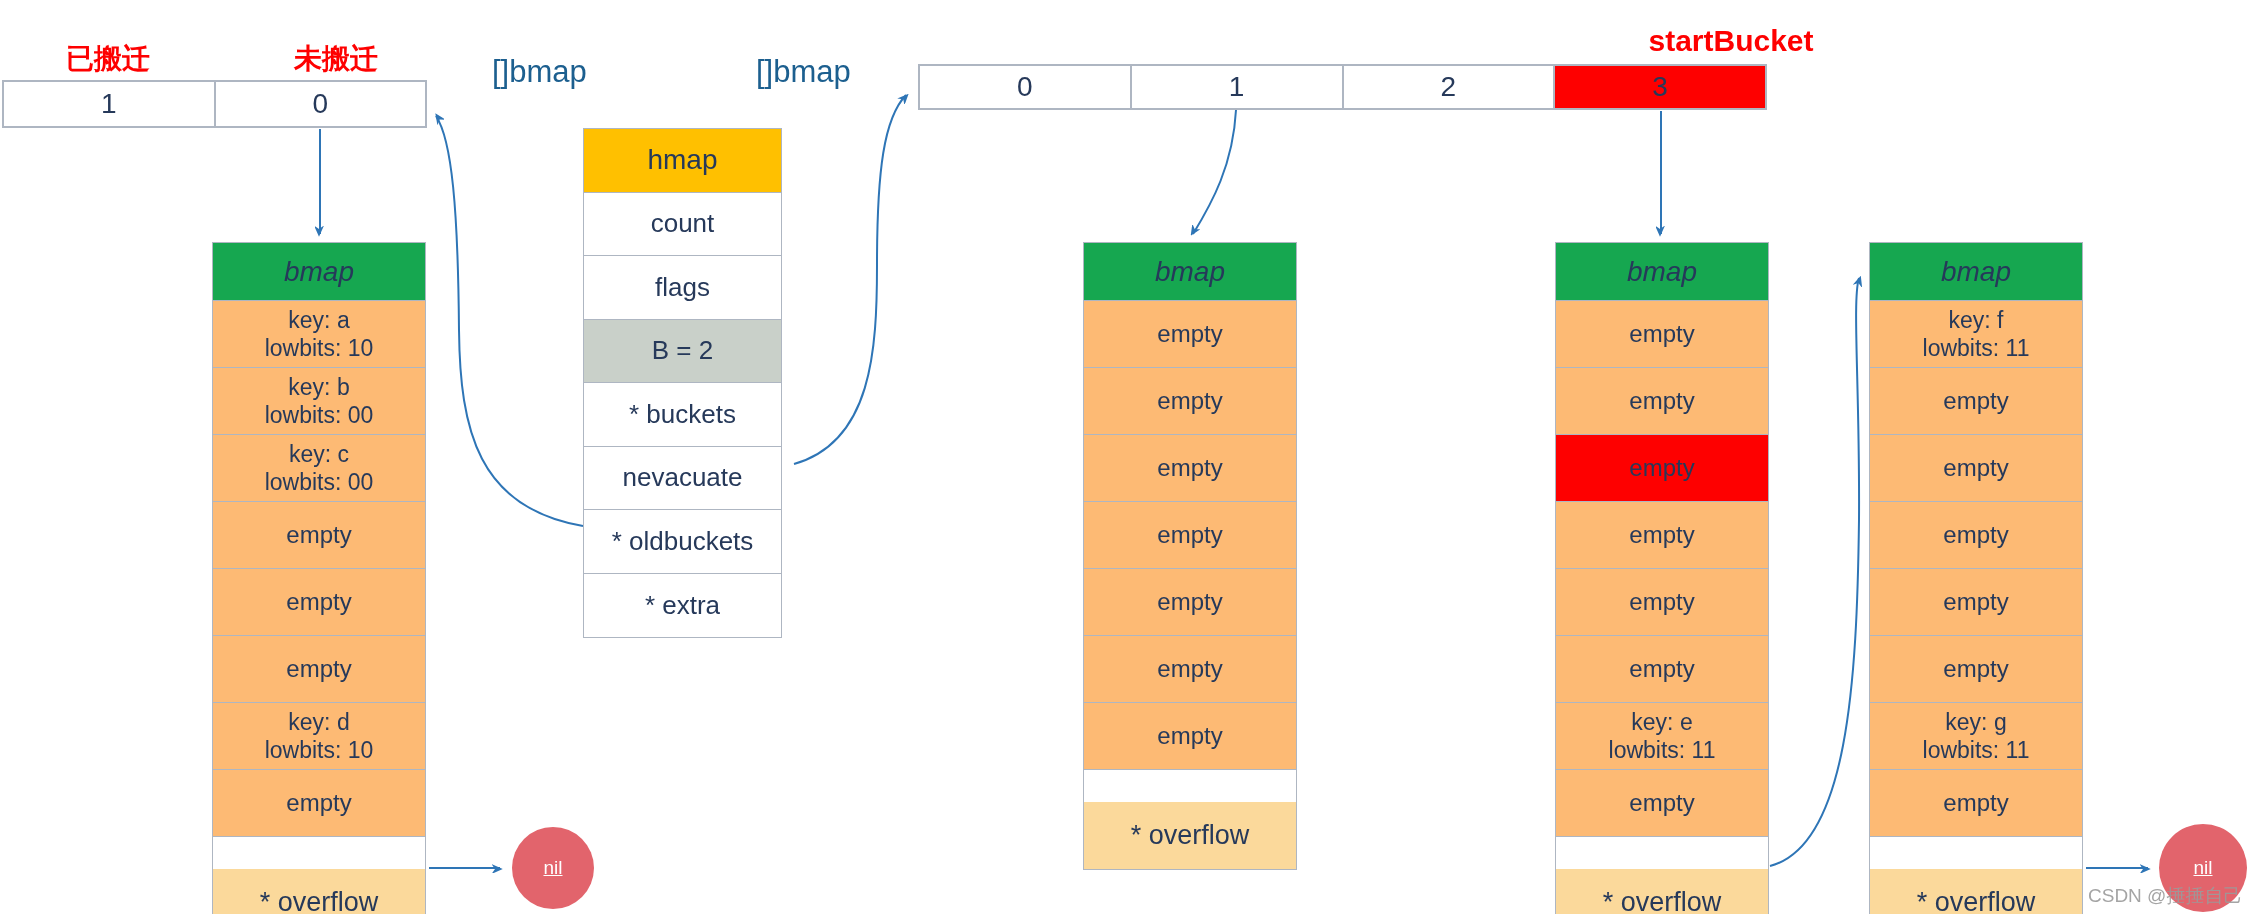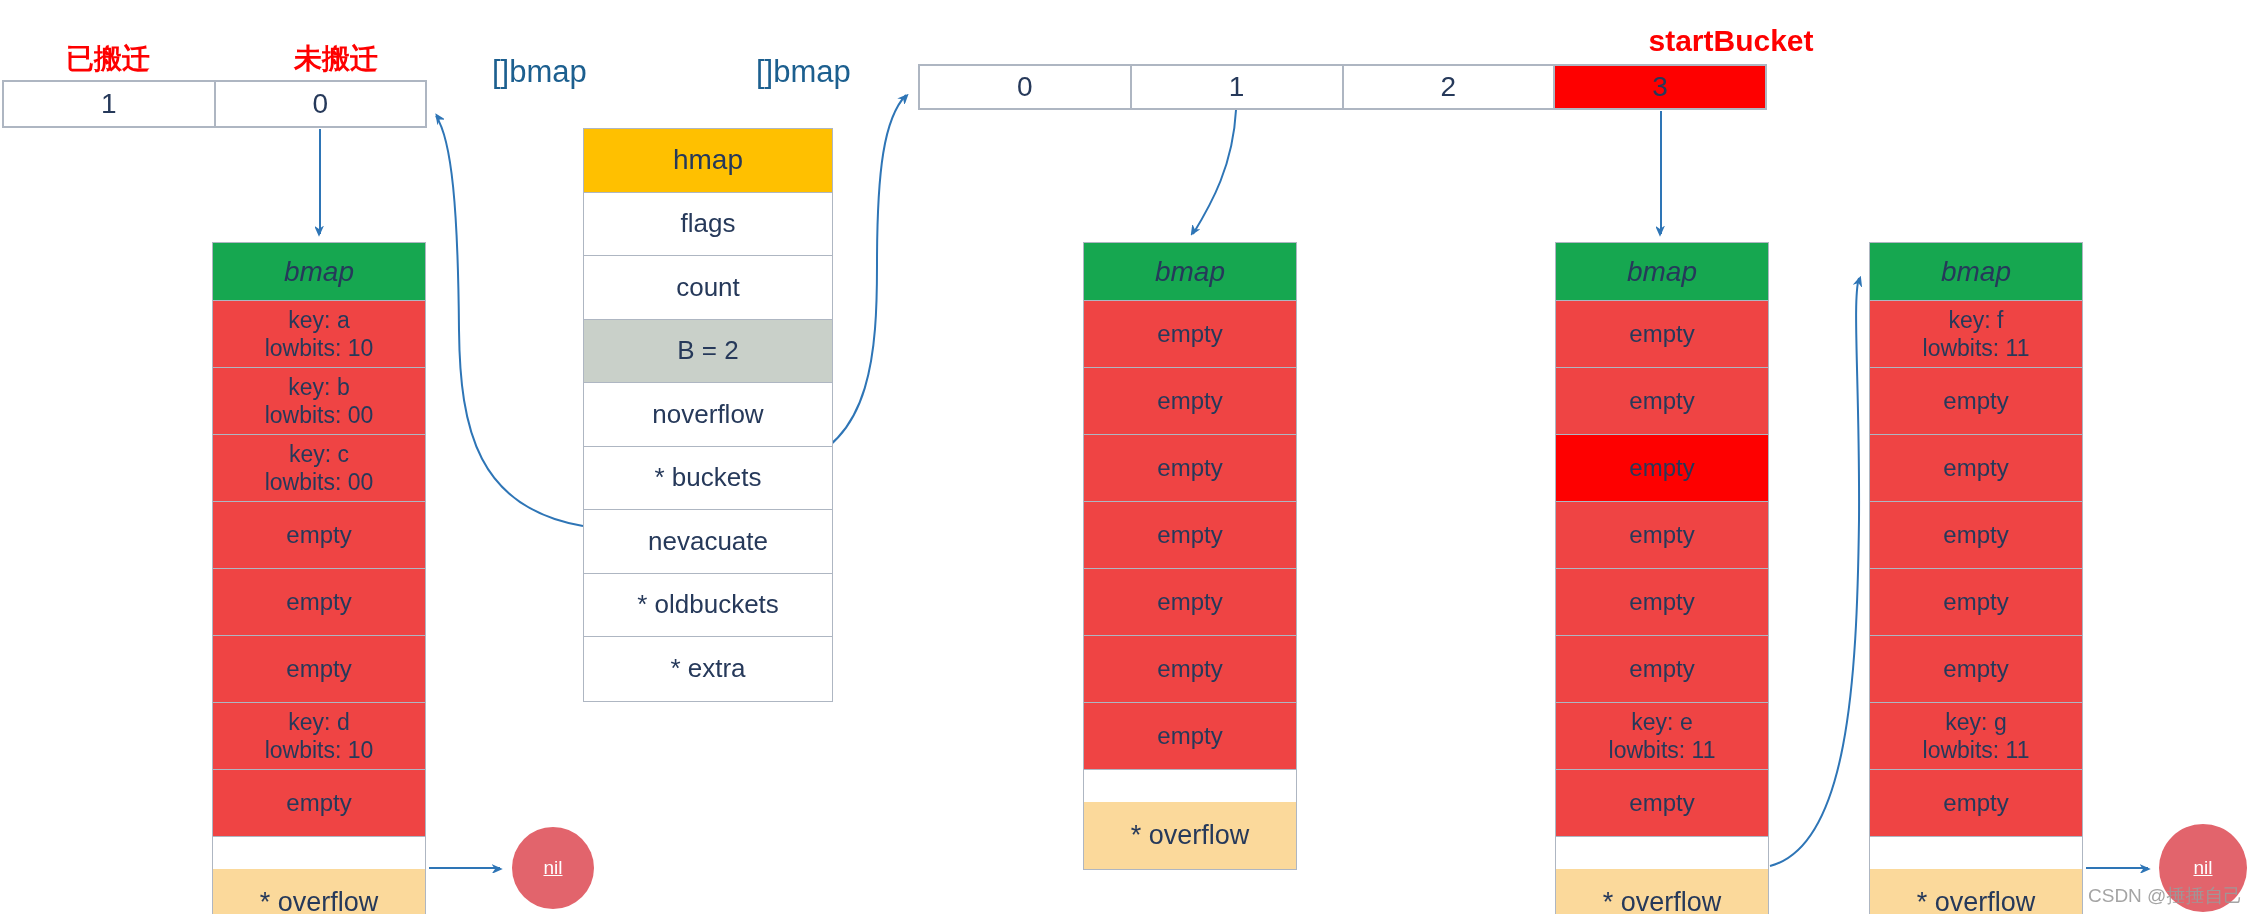--- a/index.html
+++ b/index.html
@@ -24,21 +24,21 @@
   .struct{position:absolute; border:1px solid var(--border); background:#fff; box-sizing:border-box;}
   .struct .cell{height:63.5px; box-sizing:border-box; display:flex; align-items:center; justify-content:center;
     font-size:26px; color:var(--navy); border-bottom:1px solid var(--border); background:#fff;}
   .struct .cell:last-child{border-bottom:none;}
   .struct .cell.hmap-hdr{background:var(--orange); font-size:28px;}
   .struct .cell.graybg{background:var(--gray);}
   .col{position:absolute; width:214px; border:1px solid var(--border); background:#fff; box-sizing:border-box;}
   .col .hdr{height:58px; box-sizing:border-box; background:var(--green); display:flex; align-items:center;
     justify-content:center; font-size:28px; color:var(--navy); border-bottom:1px solid var(--border);font-style:italic;}
   .col .row{height:67px; box-sizing:border-box; display:flex; flex-direction:column; align-items:center;
-    justify-content:center; font-size:24px; color:var(--navy); border-bottom:1px solid var(--border); background:#ef4444;}
+    justify-content:center; font-size:24px; color:var(--navy); border-bottom:1px solid var(--border); background:#fdba74;}
   .col .row:last-child{border-bottom:none;margin-top:32px;}
   .col .row.two span{display:block; font-size:23px; line-height:28px; text-align:center;}
   .col .row.redbg{background:var(--red);}
   .col .row.overflow{background:var(--beige); font-size:27px;}
   .nil{position:absolute; border-radius:50%; background:var(--nil_pink); color:#fff;
     display:flex; align-items:center; justify-content:center; font-size:19px;text-decoration:underline;}
   .watermark{position:absolute; color:var(--watermark_gray); font-size:19px; z-index:10; white-space:nowrap; opacity:.9;}
 </style>
 </head>
 <body>
@@ -76,26 +76,25 @@
 
   <div class="red-label abs" style="left:1646px; top:24px; width:170px; font-size:30px;">startBucket</div>
 
   <div class="arr-box abs" style="left:918px; top:64px; width:849px; height:46px;">
     <div class="arr-cell">0</div>
     <div class="arr-cell">1</div>
     <div class="arr-cell">2</div>
     <div class="arr-cell redbg">3</div>
   </div>
 
-  <div class="struct" style="left:583px; top:128px; width:250px;">
+  <div class="struct" style="left:583px; top:128px; width:199px;">
     <div class="cell hmap-hdr">hmap</div>
+    <div class="cell">count</div>
     <div class="cell">flags</div>
-    <div class="cell">count</div>
     <div class="cell graybg">B = 2</div>
-    <div class="cell">noverflow</div>
     <div class="cell">* buckets</div>
     <div class="cell">nevacuate</div>
     <div class="cell">* oldbuckets</div>
     <div class="cell">* extra</div>
   </div>
 
   <div class="col" style="left:212px; top:242px;">
     <div class="hdr">bmap</div>
     <div class="row two">
       <span>key: a</span>

